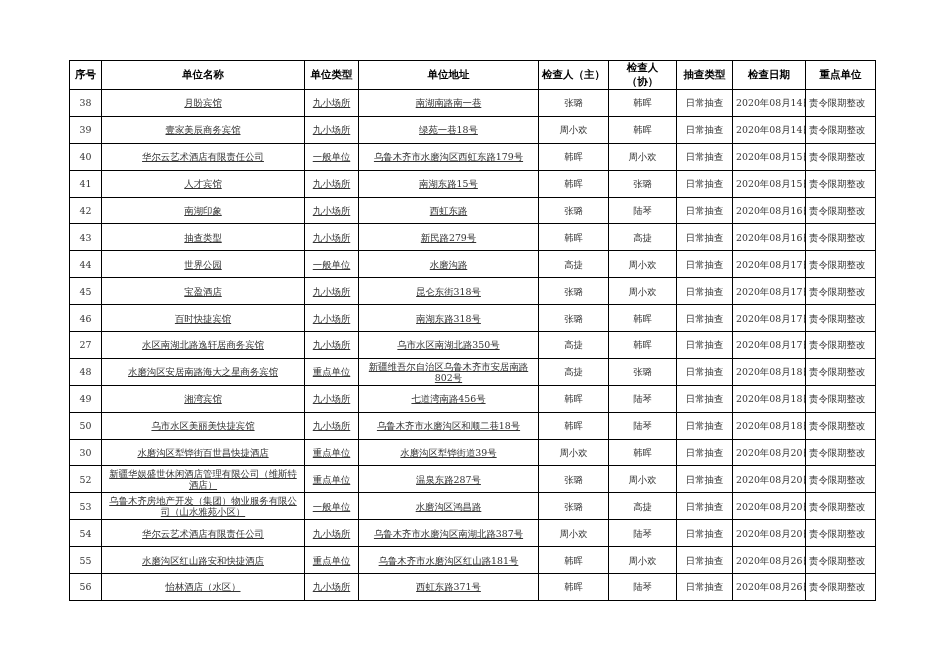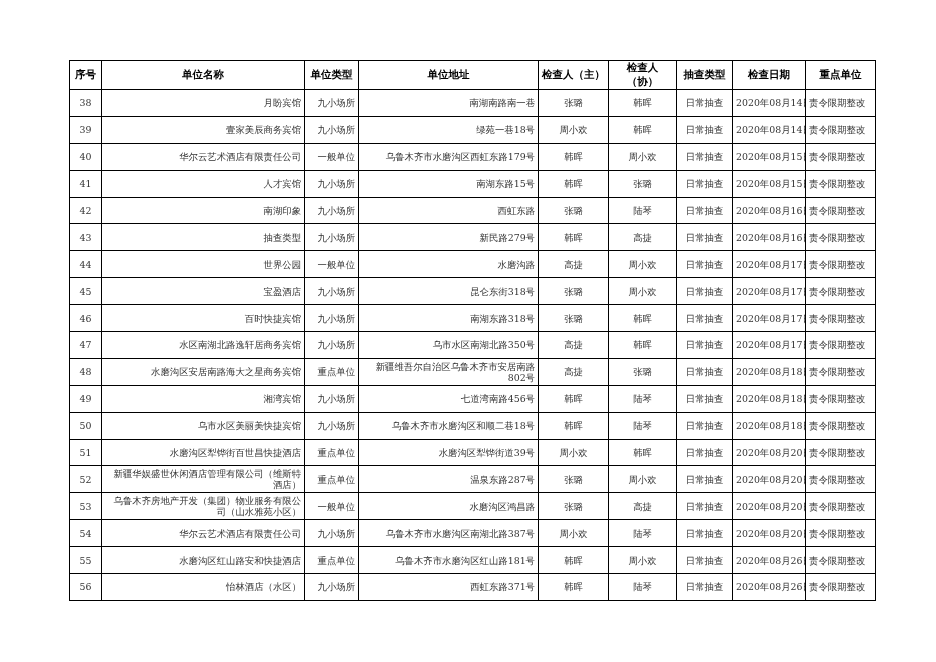--- a/index.html
+++ b/index.html
@@ -6,21 +6,21 @@
   body { width:936px; height:662px; position:relative; overflow:hidden;
          font-family:"DejaVu Serif","Liberation Serif",serif; color:#222; }
   table.sheet { position:absolute; left:57px; top:60px; border-collapse:collapse;
                 table-layout:fixed; width:806px;margin-left:12px; }
   table.sheet th, table.sheet td { border:1px solid #000; padding:0 3px;
                 overflow:hidden; box-sizing:border-box; }
   table.sheet th { height:22px; font-family:"DejaVu Sans","Liberation Sans",sans-serif;
                 font-weight:bold; font-size:10.5px; text-align:center; color:#000; }
   table.sheet td { height:26.9px; font-size:9.4px; line-height:11px; color:#333; }
   td.c { text-align:center; }
-  td.l { text-align:right; }
+  td.l { text-align:center;text-decoration:underline; }
   td.date { text-align:center; padding:0 1px; white-space:nowrap; font-size:9.2px; }
   td.res { white-space:nowrap; }
 </style>
 </head>
 <body>
 
 <table class="sheet">
   <colgroup>
     <col style="width:32px">
       <col style="width:203px">
@@ -139,21 +139,21 @@
         <td class="l">百时快捷宾馆</td>
         <td class="l">九小场所</td>
         <td class="l">南湖东路318号</td>
         <td class="c">张璐</td>
         <td class="c">韩晖</td>
         <td class="c">日常抽查</td>
         <td class="date">2020年08月17日</td>
         <td class="res">责令限期整改</td>
       </tr>
       <tr>
-        <td class="c">47</td>
+        <td class="c">27</td>
         <td class="l">水区南湖北路逸轩居商务宾馆</td>
         <td class="l">九小场所</td>
         <td class="l">乌市水区南湖北路350号</td>
         <td class="c">高捷</td>
         <td class="c">韩晖</td>
         <td class="c">日常抽查</td>
         <td class="date">2020年08月17日</td>
         <td class="res">责令限期整改</td>
       </tr>
       <tr>
@@ -183,21 +183,21 @@
         <td class="l">乌市水区美丽美快捷宾馆</td>
         <td class="l">九小场所</td>
         <td class="l">乌鲁木齐市水磨沟区和顺二巷18号</td>
         <td class="c">韩晖</td>
         <td class="c">陆琴</td>
         <td class="c">日常抽查</td>
         <td class="date">2020年08月18日</td>
         <td class="res">责令限期整改</td>
       </tr>
       <tr>
-        <td class="c">51</td>
+        <td class="c">30</td>
         <td class="l">水磨沟区犁铧街百世昌快捷酒店</td>
         <td class="l">重点单位</td>
         <td class="l">水磨沟区犁铧街道39号</td>
         <td class="c">周小欢</td>
         <td class="c">韩晖</td>
         <td class="c">日常抽查</td>
         <td class="date">2020年08月20日</td>
         <td class="res">责令限期整改</td>
       </tr>
       <tr>

